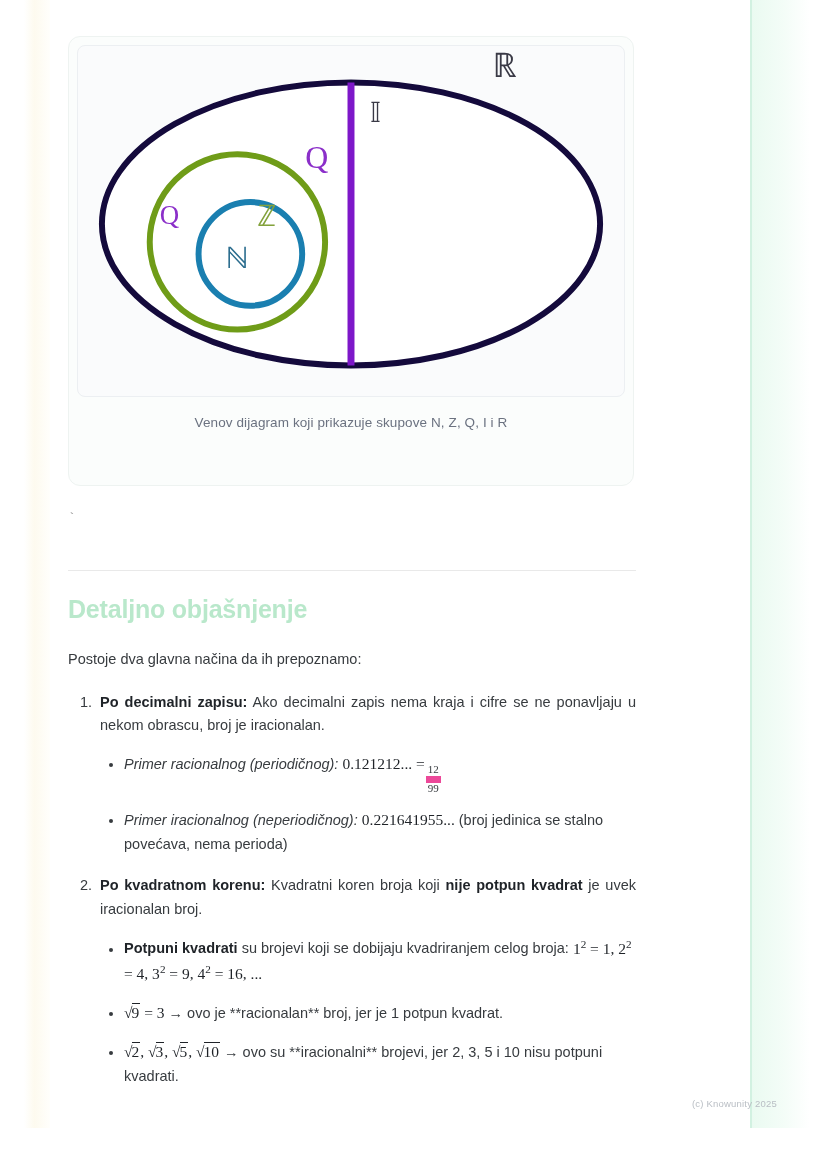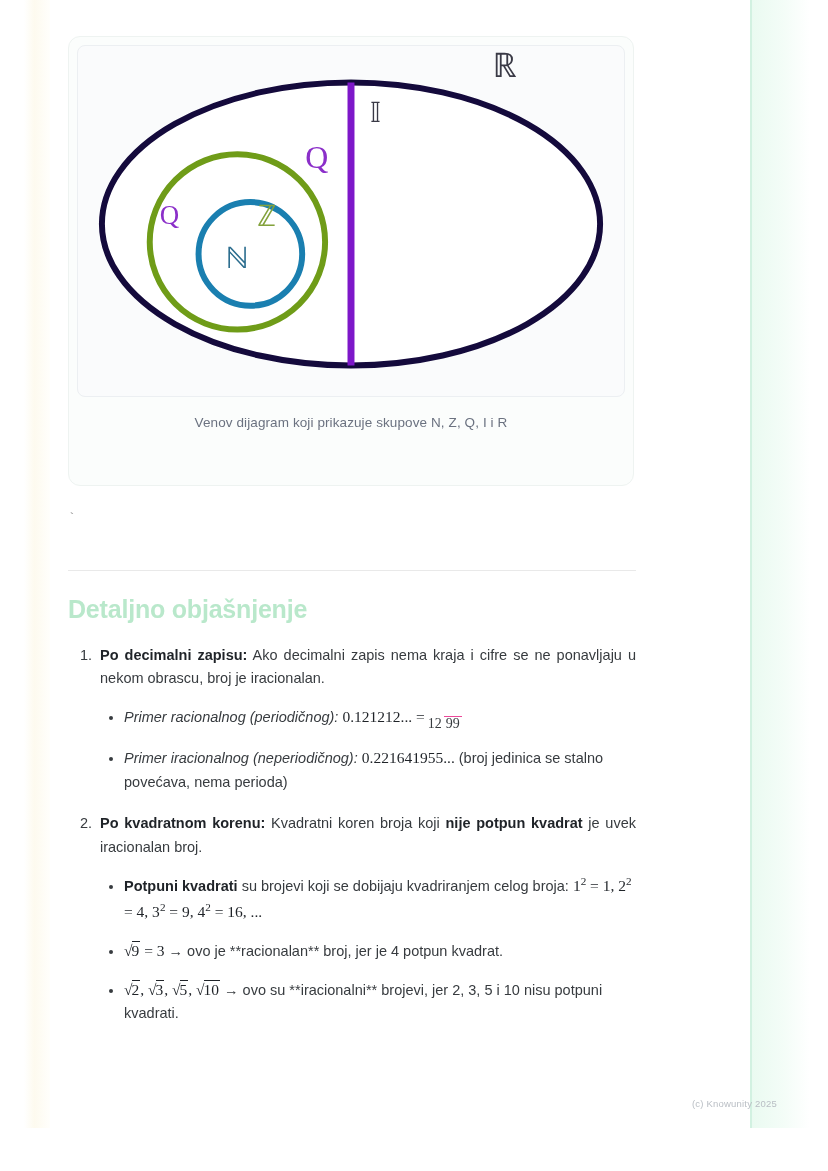--- a/index.html
+++ b/index.html
@@ -181,30 +181,30 @@
   em, i { font-style: italic; }
 
   
   .mathrun {
     font-family: "Liberation Serif", "DejaVu Serif", serif;
     font-size: 15.5px;
     color: #1f2328;
   }
   .frac {
     display: inline-flex;
-    flex-direction: row;
+    flex-direction: column;
     align-items: center;
     vertical-align: -0.42em;
     font-family: "Liberation Serif", serif;
-    font-size: 14px;
+    font-size: 11px;
     line-height: 1.05;
     margin: 0 1px;
   }
   .frac .num { padding: 0 2px; }
-  .frac .den { padding: 0 2px; border-top: 1px solid #ec4899; }
+  .frac .den { padding: 0 2px; border-top: 7px solid #ec4899; }
   .sup { font-size: 0.72em; vertical-align: super; }
   .rad { font-family: "Liberation Serif", serif; white-space: nowrap; }
   .rad .bar {
     border-top: 1px solid #1f2328;
     padding: 0 1px 0 0;
     margin-left: -1px;
   }
 
   
   .watermark {
@@ -253,20 +253,21 @@
 
     <div class="stray-tick">`</div>
 
     <div class="divider"></div>
 
     <div class="body-flow">
 
       <h1 class="h-main" style="color: rgb(185, 232, 203);">Detaljno objašnjenje</h1>
 
 
+      <p class="intro">Postoje dva glavna načina da ih prepoznamo:</p>
 
       <ol class="steps">
 
         <li>
           <b>Po decimalni zapisu:</b><span> Ako decimalni zapis nema kraja i cifre se ne ponavljaju u nekom obrascu, broj je iracionalan.</span>
 
           <ul class="sub">
             <li>
               <i>Primer racionalnog (periodičnog):</i>
               <span class="mathrun">0.121212... =</span><span class="frac">
@@ -284,21 +285,21 @@
         <li>
           <b>Po kvadratnom korenu:</b><span> Kvadratni koren broja koji </span><b>nije potpun kvadrat</b><span> je uvek iracionalan broj.</span>
 
           <ul class="sub">
             <li>
               <b>Potpuni kvadrati</b><span> su brojevi koji se dobijaju kvadriranjem celog broja: </span><span class="mathrun">1<span class="sup">2</span> = 1, 2<span class="sup">2</span> = 4, 3<span class="sup">2</span> = 9, 4<span class="sup">2</span> = 16, ...</span>
             </li>
 
             <li>
               <span class="mathrun rad">√<span class="bar">9</span> = 3</span>
-              <span>→</span><span> ovo je **racionalan** broj, jer je 4 potpun kvadrat.</span>
+              <span>→</span><span> ovo je **racionalan** broj, jer je 1 potpun kvadrat.</span>
             </li>
 
             <li>
               <span class="mathrun rad">√<span class="bar">2</span>, √<span class="bar">3</span>, √<span class="bar">5</span>, √<span class="bar">10</span></span>
               <span>→</span><span> ovo su **iracionalni** brojevi, jer 2, 3, 5 i 10 nisu potpuni kvadrati.</span>
             </li>
           </ul>
         </li>
 
       </ol>

